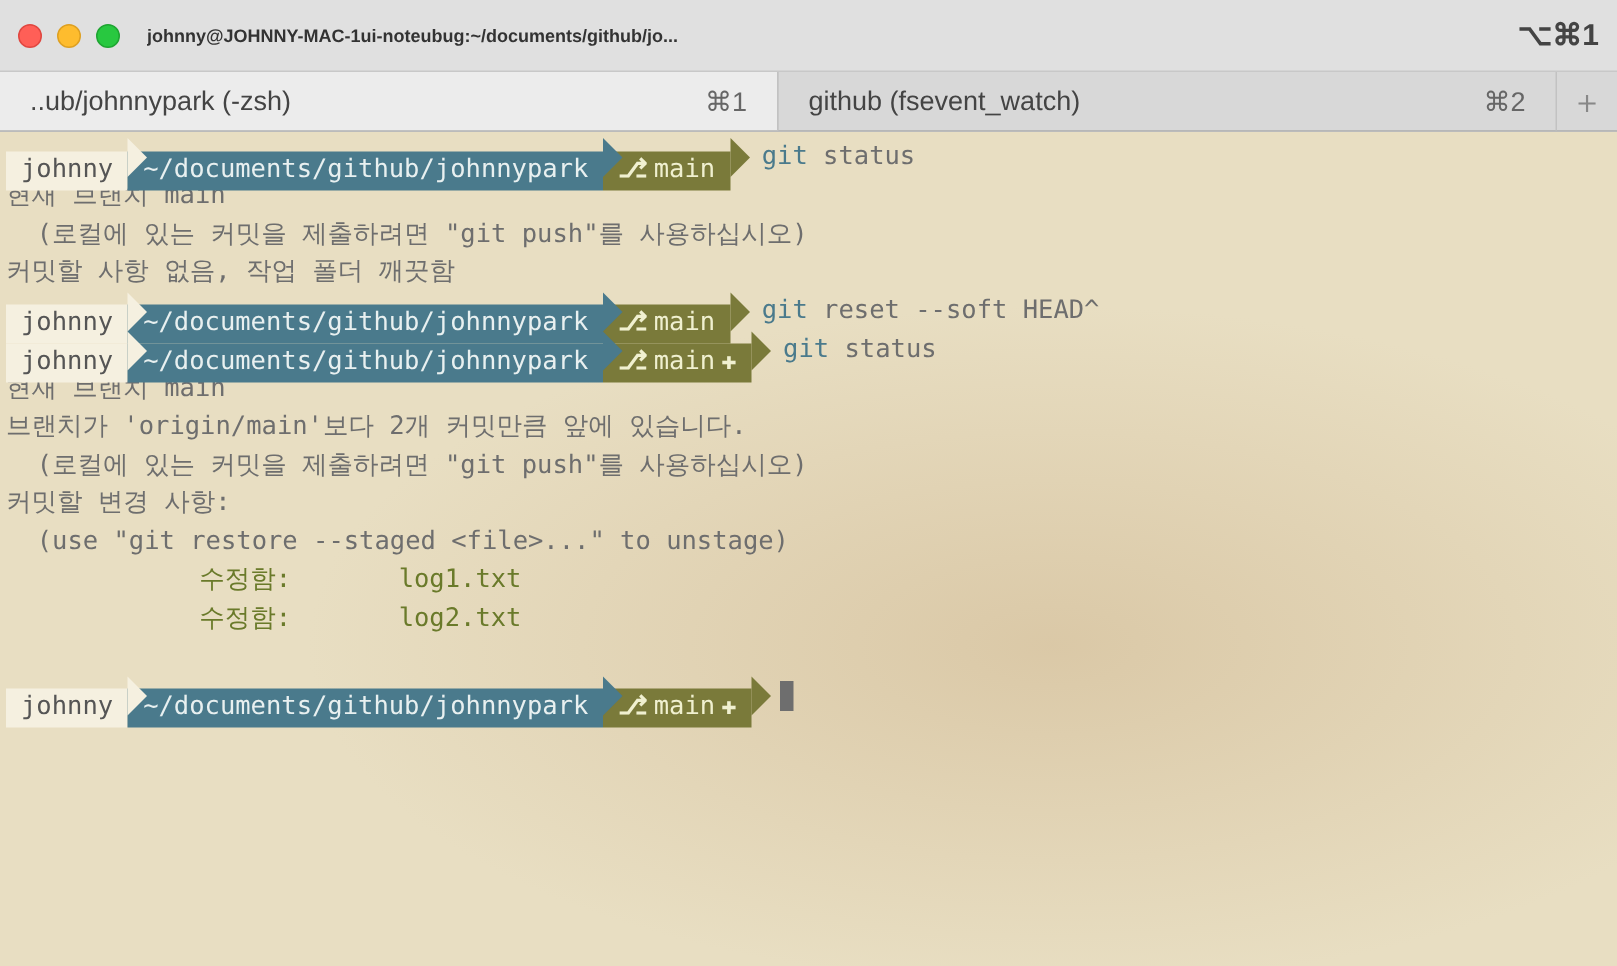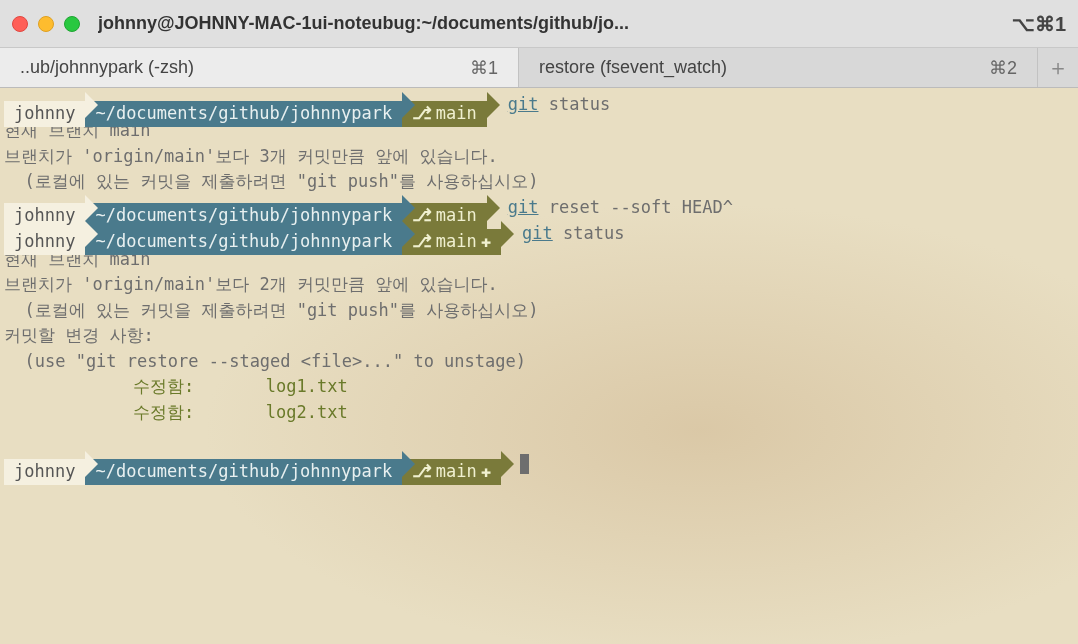--- a/index.html
+++ b/index.html
@@ -37,21 +37,21 @@
   }
   .traffic .dot {
     width: 16px; height: 16px; border-radius: 50%;
   }
   .dot.red { background: #ff5f57; border: 1px solid #e04740; }
   .dot.yellow { background: #febc2e; border: 1px solid #dea022; }
   .dot.green { background: #28c840; border: 1px solid #1fa532; }
   .title-text {
     flex: 1;
     font-family: -apple-system, BlinkMacSystemFont, sans-serif;
-    font-size: 18px;
+    font-size: 12px;
     font-weight: 700;
     color: #333;
     white-space: nowrap;
     overflow: hidden;
     text-overflow: ellipsis;
   }
   .title-right {
     font-family: -apple-system, BlinkMacSystemFont, sans-serif;
     font-size: 20px;
     font-weight: 700;
@@ -92,21 +92,21 @@
     cursor: pointer;
   }
   .terminal {
     padding: 4px 0 0 0;
     position: relative;
     z-index: 1;
     line-height: 1.5;
   }
   .line { white-space: pre; padding: 0 4px; }
   .txt { color: #6e6e6e; }
-  .cmd-git { color: #4a7a8c; text-decoration: underline; }
+  .cmd-git { color: #4a7a8c; }
   .cmd-arg { color: #6e6e6e; }
   .staged { color: #6a7a2a; margin-left: 47px; }
   
   .prompt {
     display: inline-flex;
     align-items: center;
     height: 26px;
     vertical-align: middle;
   }
   .seg {
@@ -160,21 +160,21 @@
   <div class="title-text">johnny@JOHNNY-MAC-1ui-noteubug:~/documents/github/jo...</div>
   <div class="title-right">⌥⌘1</div>
 </div>
 
 <div class="tabbar">
   <div class="tab active">
     <span>..ub/johnnypark (-zsh)</span>
     <span class="tab-key">⌘1</span>
   </div>
   <div class="tab inactive">
-    <span>restore (fsevent_watch)</span>
+    <span>github (fsevent_watch)</span>
     <span class="tab-key">⌘2</span>
   </div>
   <div class="tab-plus">＋</div>
 </div>
 
 <div class="terminal">
 
   <div class="promptline">
     <span class="prompt">
       <span class="seg seg-white">johnny</span>
@@ -183,23 +183,23 @@
         <span class="chev from-teal into-olive"></span>
         <span class="seg seg-olive">
           <span class="branch-glyph">⎇</span>
           <span>main</span>
         </span>
         <span class="chev from-olive into-bg"></span>
     </span>
     <span class="after-prompt"><span class="cmd-git">git</span><span class="cmd-arg"> status</span></span>
   </div>
   <div class="line txt">현재 브랜치 main</div>
-  <div class="line txt">브랜치가 'origin/main'보다 3개 커밋만큼 앞에 있습니다.</div>
   <div class="line txt">  (로컬에 있는 커밋을 제출하려면 "git push"를 사용하십시오)</div>
   <div class="line txt"></div>
+  <div class="line txt">커밋할 사항 없음, 작업 폴더 깨끗함</div>
 
   <div class="promptline">
     <span class="prompt">
       <span class="seg seg-white">johnny</span>
         <span class="chev from-white into-teal"></span>
         <span class="seg seg-teal">~/documents/github/johnnypark</span>
         <span class="chev from-teal into-olive"></span>
         <span class="seg seg-olive">
           <span class="branch-glyph">⎇</span>
           <span>main</span>

